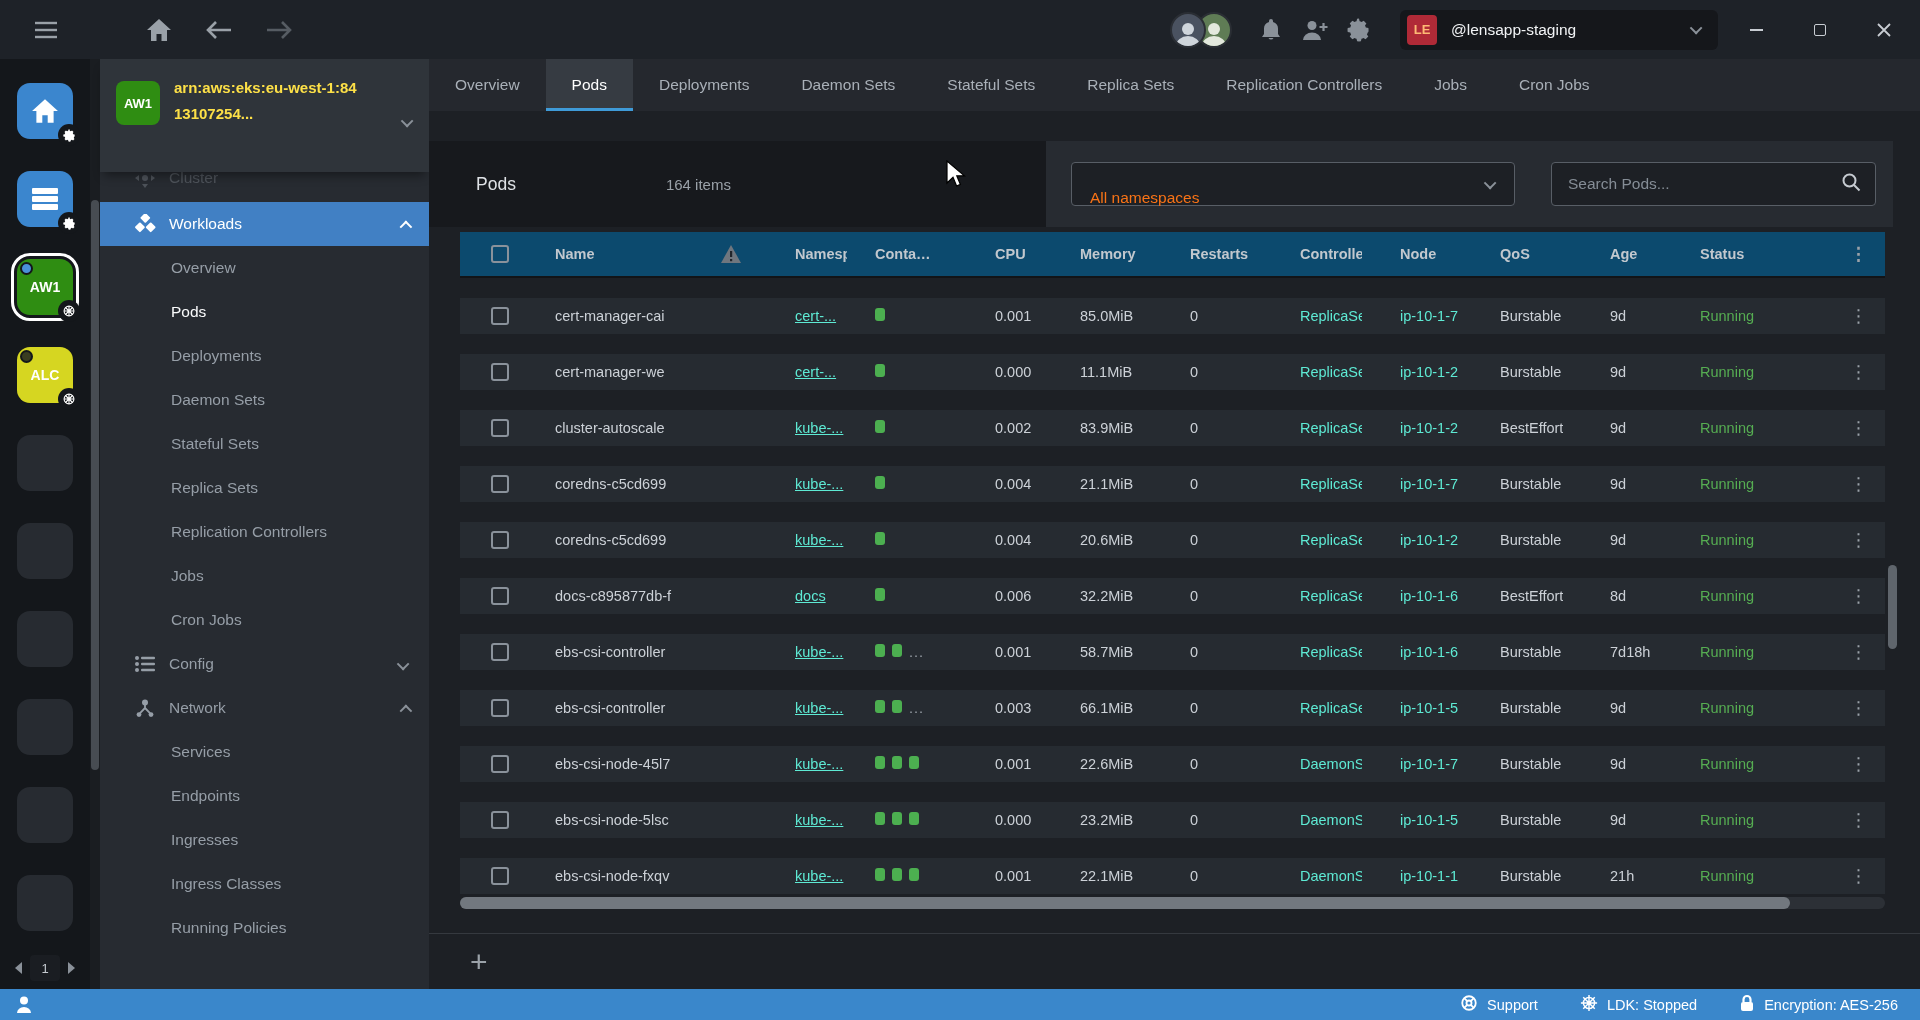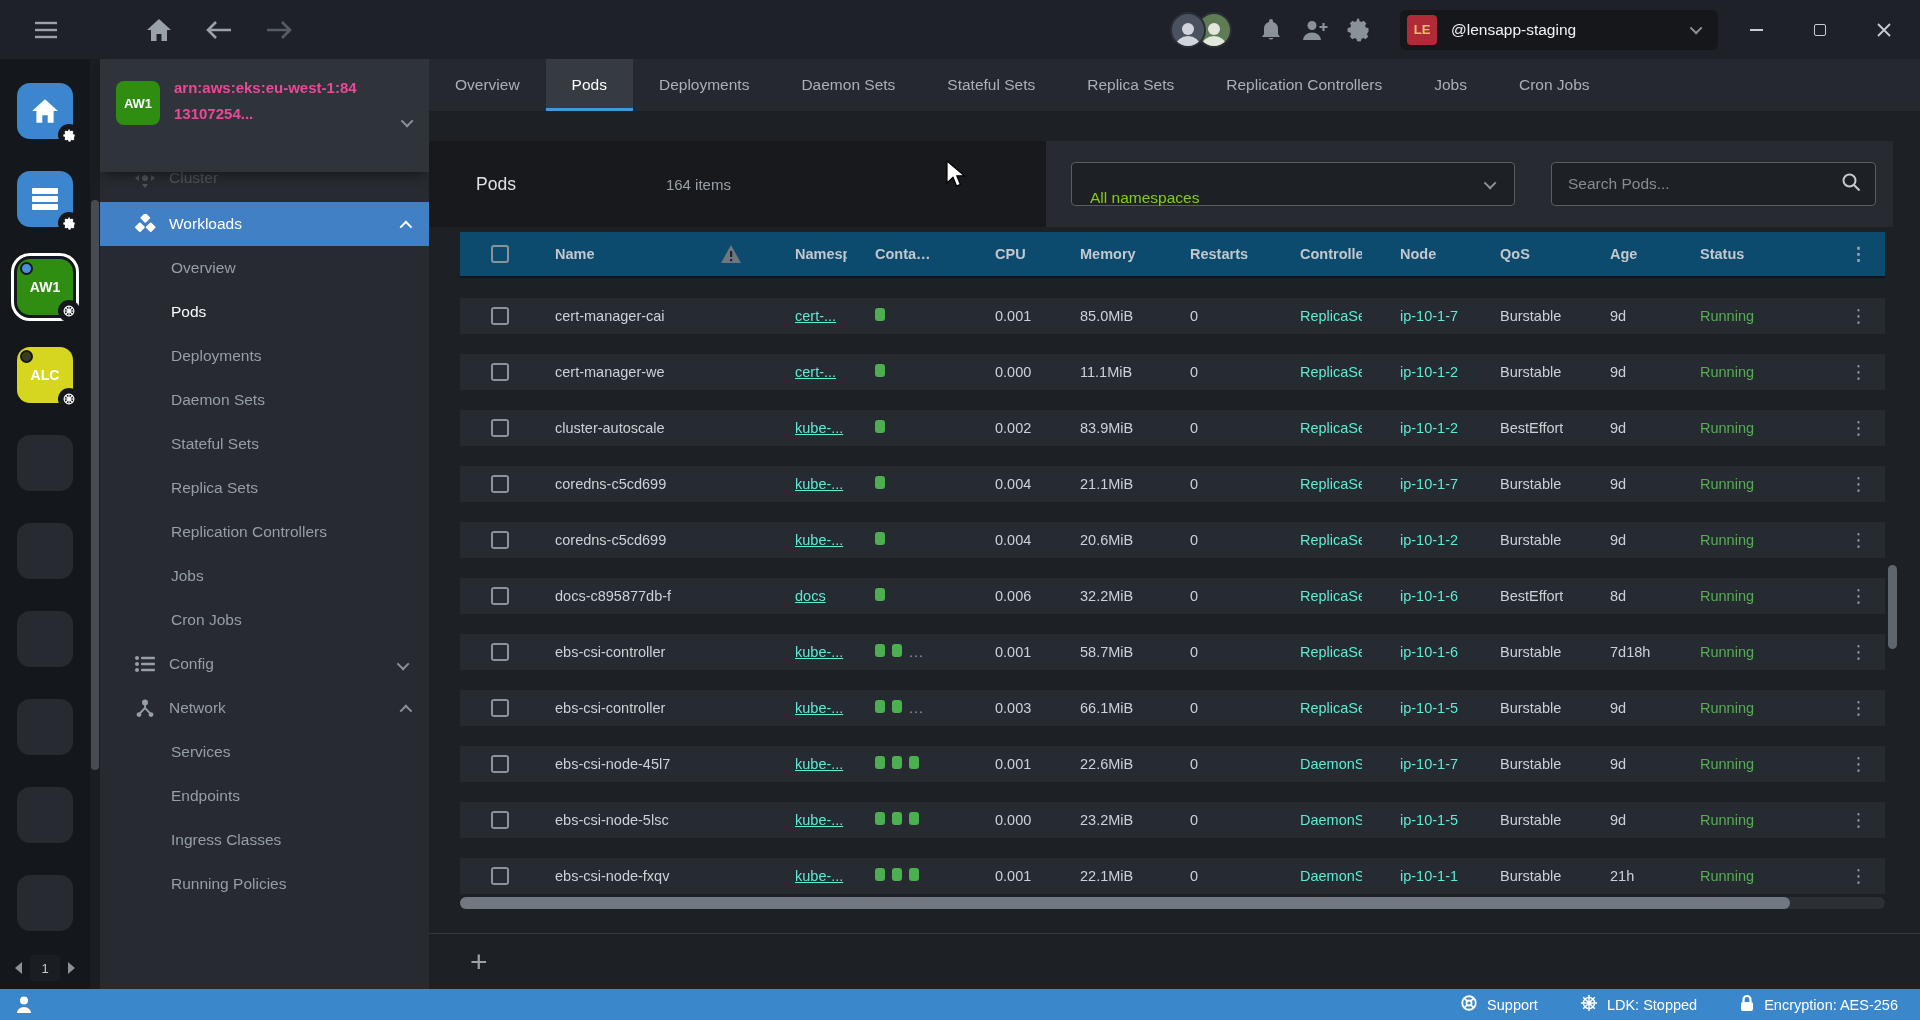--- a/index.html
+++ b/index.html
@@ -60,21 +60,21 @@
 
   
   .sidebar { position:absolute; left:90px; top:59px; bottom:31px; width:339px; background:#272b31; z-index:10; overflow:hidden; }
   .sb-scroll { position:absolute; left:0; top:0; bottom:0; width:10px; background:#1a1d21; }
   .sb-thumb { position:absolute; left:1px; top:141px; width:8px; height:570px; background:#474c52; border-radius:4px; }
   .sb-body { margin-left:10px; height:100%; position:relative; }
   .cluster-header { position:relative; z-index:3; height:113px; background:#2f343a; display:flex; padding:16px 16px 0 16px;
                     box-shadow:0 7px 10px -4px rgba(0,0,0,.45); }
   .ch-badge { width:44px; height:44px; border-radius:8px; background:#2f8d12; color:#fff; font-weight:bold;
               font-size:13px; display:flex; align-items:center; justify-content:center; flex:0 0 auto; margin-top:6px; }
-  .ch-name { margin-left:14px; color:#ec4899; font-weight:bold; font-size:15px; line-height:1.72; width:190px;
+  .ch-name { margin-left:14px; color:#fde047; font-weight:bold; font-size:15px; line-height:1.72; width:190px;
              word-break:break-all; }
   .ch-caret { margin-left:auto; margin-top:38px; }
   .partial-item { height:30px; overflow:hidden; opacity:.35; }
   .partial-item .nav-item { transform:translateY(-16px); }
   .nav-item { height:44px; display:flex; align-items:center; padding-left:34px; position:relative;
               color:#969ea7; font-size:15.5px; cursor:pointer; }
   .nav-icon { width:22px; display:flex; justify-content:center; }
   .nav-label { margin-left:13px; white-space:nowrap; }
   .nav-item.sub { padding-left:58px; }
   .nav-item.active { background:#4180c4; color:#fff; }
@@ -88,21 +88,21 @@
   .tab { padding:0 26px; display:flex; align-items:center; color:#a9b0b8; font-size:15.5px; cursor:pointer; }
   .tab.active { background:#363b42; color:#fff; box-shadow:inset 0 -3px 0 #3f9bd8; }
 
   .toolbar { position:absolute; left:0; top:82px; right:0; height:86px; display:flex; }
   .tb-left { width:617px; background:#17191d; display:flex; align-items:center; padding-left:47px; }
   .tb-title { color:#dfe2e6; font-size:17.5px; }
   .tb-count { color:#9aa1a8; font-size:15px; margin-left:150px; }
   .tb-right { width:847px; background:#272b31; display:flex; align-items:center; padding-left:25px; }
   .ns-select { width:444px; height:44px; border:1px solid #585e66; border-radius:4px; background:#1d2025;
                display:flex; align-items:center; padding:0 18px; cursor:pointer; }
-  .ns-value { color:#84cc16; font-size:15.5px; flex:1;margin-top:28px; }
+  .ns-value { color:#f97316; font-size:15.5px; flex:1;margin-top:28px; }
   .searchbox { margin-left:36px; width:325px; height:44px; border:1px solid #585e66; border-radius:4px;
                background:#1d2025; display:flex; align-items:center; padding:0 14px 0 16px; }
   .searchbox input { flex:1; background:transparent; border:none; outline:none; color:#84cc16; font-size:15.5px;
                      font-family:"Liberation Sans", sans-serif; }
   .searchbox input::placeholder { color:#858d96; }
 
   .table { position:absolute; left:31px; top:173px; width:1425px; }
   .trow { display:grid; grid-template-columns:80px 180px 75px 80px 120px 85px 110px 110px 100px 100px 110px 90px 140px 45px;
           align-items:center; }
   .thead { height:46px; background:#0c4a6e; border-bottom:2px solid #121417; color:#c2c8ce;
@@ -387,20 +387,23 @@
             <span class="nav-label">Network</span>
             <span class="nav-chev chev up"></span>
           </div>
           <div class="nav-item sub">
             <span class="nav-label">Services</span>
           </div>
           <div class="nav-item sub">
             <span class="nav-label">Endpoints</span>
           </div>
           <div class="nav-item sub">
+            <span class="nav-label">Ingresses</span>
+          </div>
+          <div class="nav-item sub">
             <span class="nav-label">Ingress Classes</span>
           </div>
           <div class="nav-item sub">
             <span class="nav-label">Running Policies</span>
           </div>
         </div>
     </div>
   </div>
 
   <div class="main">

